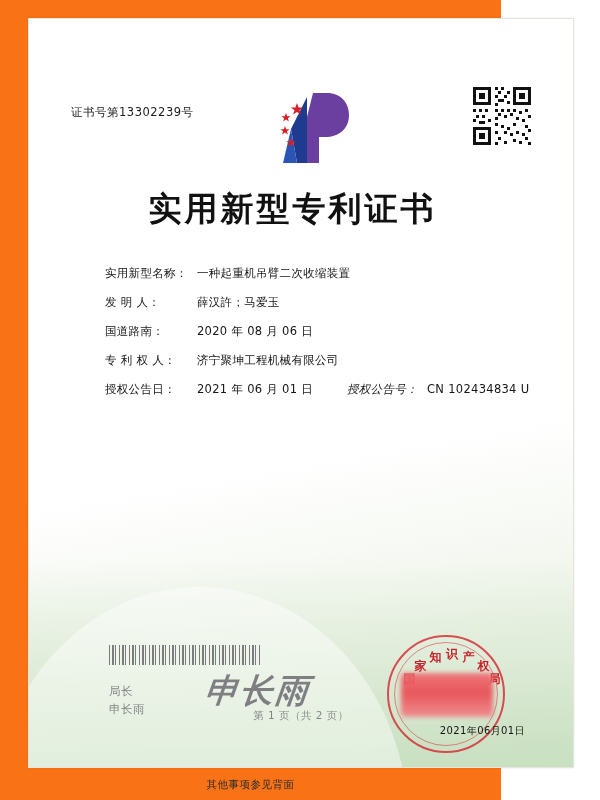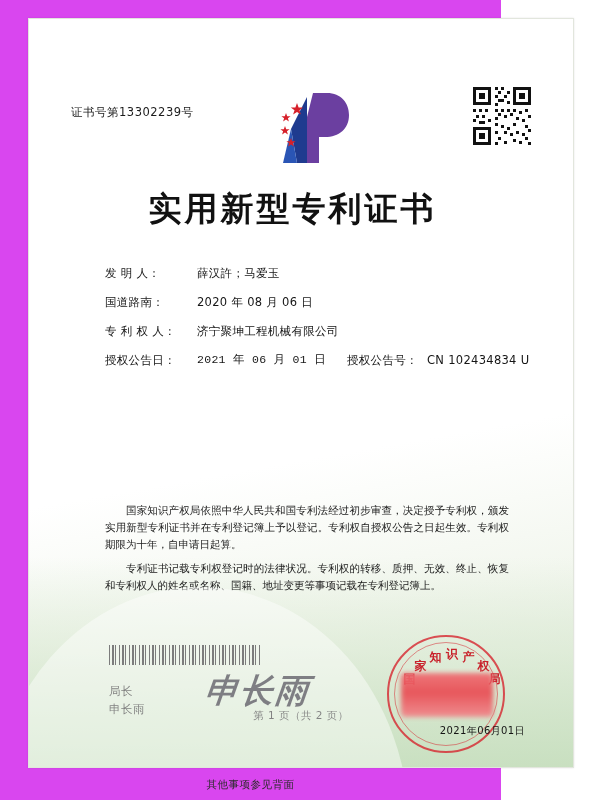--- a/index.html
+++ b/index.html
@@ -10,21 +10,21 @@
     width: 600px;
     height: 800px;
     background: #ffffff;
     font-family: "DejaVu Sans", "Liberation Sans", sans-serif;
     overflow: hidden;
   }
   .page {
     position: relative;
     width: 501px;
     height: 800px;
-    background: #d946ef;
+    background: #f97316;
   }
   
   .sheet {
     position: absolute;
     left: 28px;
     top: 18px;
     width: 544px;
     height: 748px;
     background: linear-gradient(170deg, #ffffff 0%, #ffffff 58%, #f3f7ef 76%, #e7f0e2 90%, #dde9d8 100%);
     border: 1px solid #e2e6dd;
@@ -113,20 +113,21 @@
   }
   .field .val .sub {
     display: block;
     margin-top: 2px;
   }
   .field .lab2 {
     width: 80px;
     flex: 0 0 80px;
     white-space: nowrap;
     letter-spacing: 0.3px;
+    font-style: italic;
   }
   .field .val2 {
     flex: 0 0 auto;
     letter-spacing: 0.3px;
   }
 
   
   .body-text {
     position: absolute;
     left: 76px;
@@ -338,43 +339,43 @@
             <rect x="24" y="57" width="3" height="3"></rect>
           <rect x="57" y="57" width="3" height="3"></rect>
         </g>
       </svg>
     </div>
 
     <div class="title">实用新型专利证书</div>
 
     <div class="fields">
       <div class="field">
+        <div class="lab">实用新型名称：</div>
+        <div class="val">一种起重机吊臂二次收缩装置</div>
+      </div>
+      <div class="field">
         <div class="lab">发  明  人：</div>
         <div class="val">薛汉許；马爱玉</div>
       </div>
       <div class="field">
         <div class="lab">国道路南：</div>
         <div class="val">2020 年 08 月 06 日</div>
       </div>
       <div class="field">
         <div class="lab">专 利 权 人：</div>
         <div class="val">济宁聚坤工程机械有限公司</div>
       </div>
       <div class="field">
         <div class="lab">授权公告日：</div>
-        <div class="val2" style="width:150px;flex:0 0 150px;font-family:Liberation Mono, monospace;">2021 年 06 月 01 日</div>
+        <div class="val2" style="width:150px;flex:0 0 150px;">2021 年 06 月 01 日</div>
         <div class="lab2">授权公告号：</div>
         <div class="val2">CN 102434834 U</div>
       </div>
     </div>
 
-    <div class="body-text">
-      <p>国家知识产权局依照中华人民共和国专利法经过初步审查，决定授予专利权，颁发实用新型专利证书并在专利登记簿上予以登记。专利权自授权公告之日起生效。专利权期限为十年，自申请日起算。</p>
-      <p>专利证书记载专利权登记时的法律状况。专利权的转移、质押、无效、终止、恢复和专利权人的姓名或名称、国籍、地址变更等事项记载在专利登记簿上。</p>
-    </div>
 
     <div class="barcode"></div>
 
     <div class="sig-label">
       <div>局长</div>
       <div>申长雨</div>
     </div>
     <div class="sig-hand">申长雨</div>
 
     <div class="seal">

